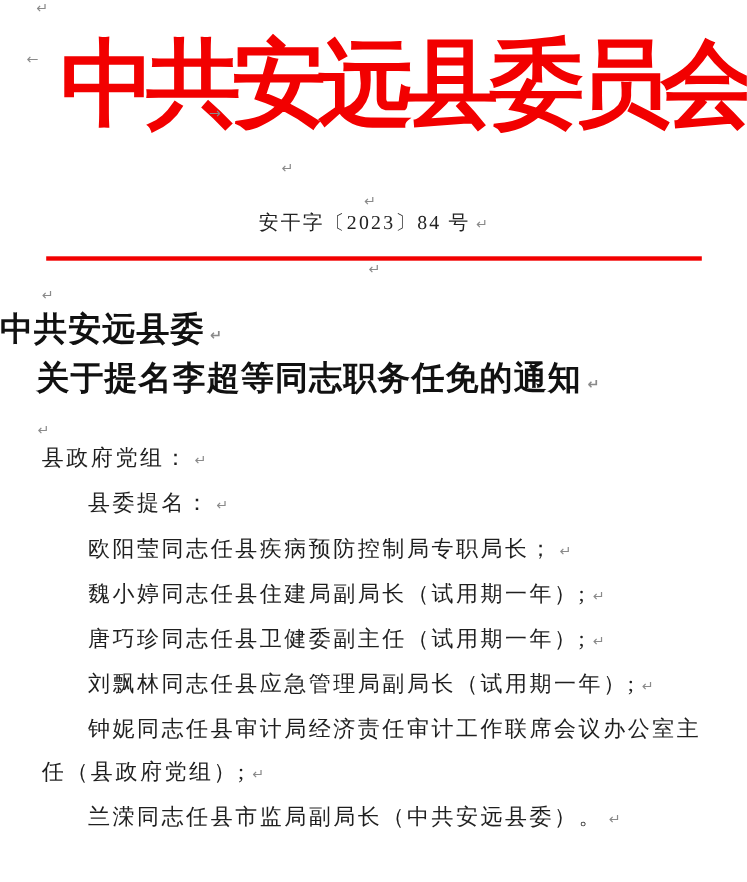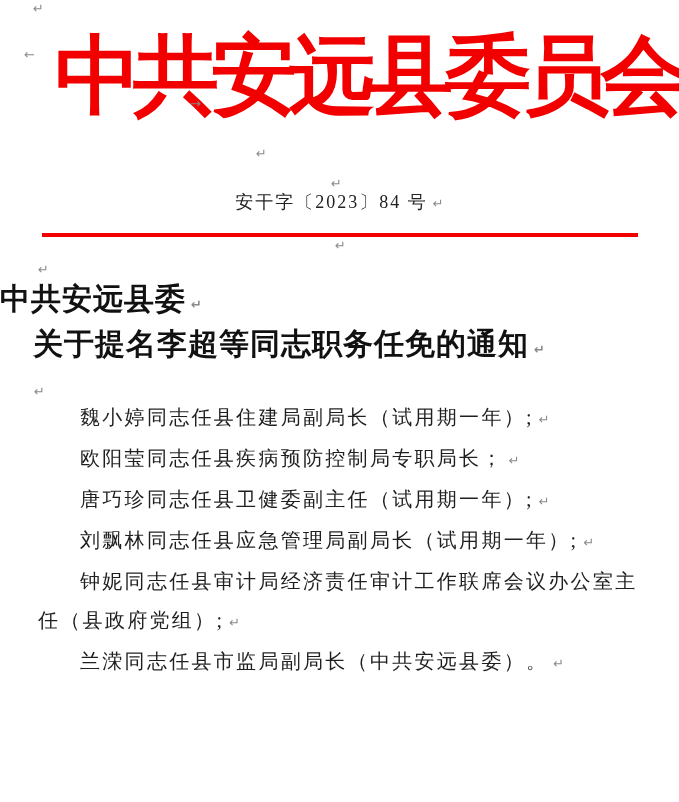--- a/index.html
+++ b/index.html
@@ -91,22 +91,24 @@
 
   <div class="title-line first">
     <span>中共安远县委</span><span class="mark">↵</span>
   </div>
 
   <div class="title-line second">
     <span>关于提名李超等同志职务任免的通知</span><span class="mark">↵</span>
   </div>
 
   <div class="doc-body">
+      <p class="para"><span>县政府党组：</span><span class="mark">↵</span></p>
+      <p class="para indent"><span>县委提名：</span><span class="mark">↵</span></p>
+      <p class="para indent"><span>欧阳莹同志任县疾病预防控制局专职局长；</span><span class="mark">↵</span></p>
       <p class="para indent"><span>魏小婷同志任县住建局副局长（试用期一年）;</span><span class="mark">↵</span></p>
-      <p class="para indent"><span>欧阳莹同志任县疾病预防控制局专职局长；</span><span class="mark">↵</span></p>
       <p class="para indent"><span>唐巧珍同志任县卫健委副主任（试用期一年）;</span><span class="mark">↵</span></p>
       <p class="para indent"><span>刘飘林同志任县应急管理局副局长（试用期一年）;</span><span class="mark">↵</span></p>
       <p class="para indent"><span>钟妮同志任县审计局经济责任审计工作联席会议办公室主任（县政府党组）;</span><span class="mark">↵</span></p>
       <p class="para indent"><span>兰溁同志任县市监局副局长（中共安远县委）。</span><span class="mark">↵</span></p>
     </div>
 
   <div>
       <span class="mark floating" style="left: 33px; top: 2px;">↵</span>
       <span class="mark floating" style="left: 24px; top: 48px;">←</span>
       <span class="mark floating" style="left: 190px; top: 97px;">→</span>

